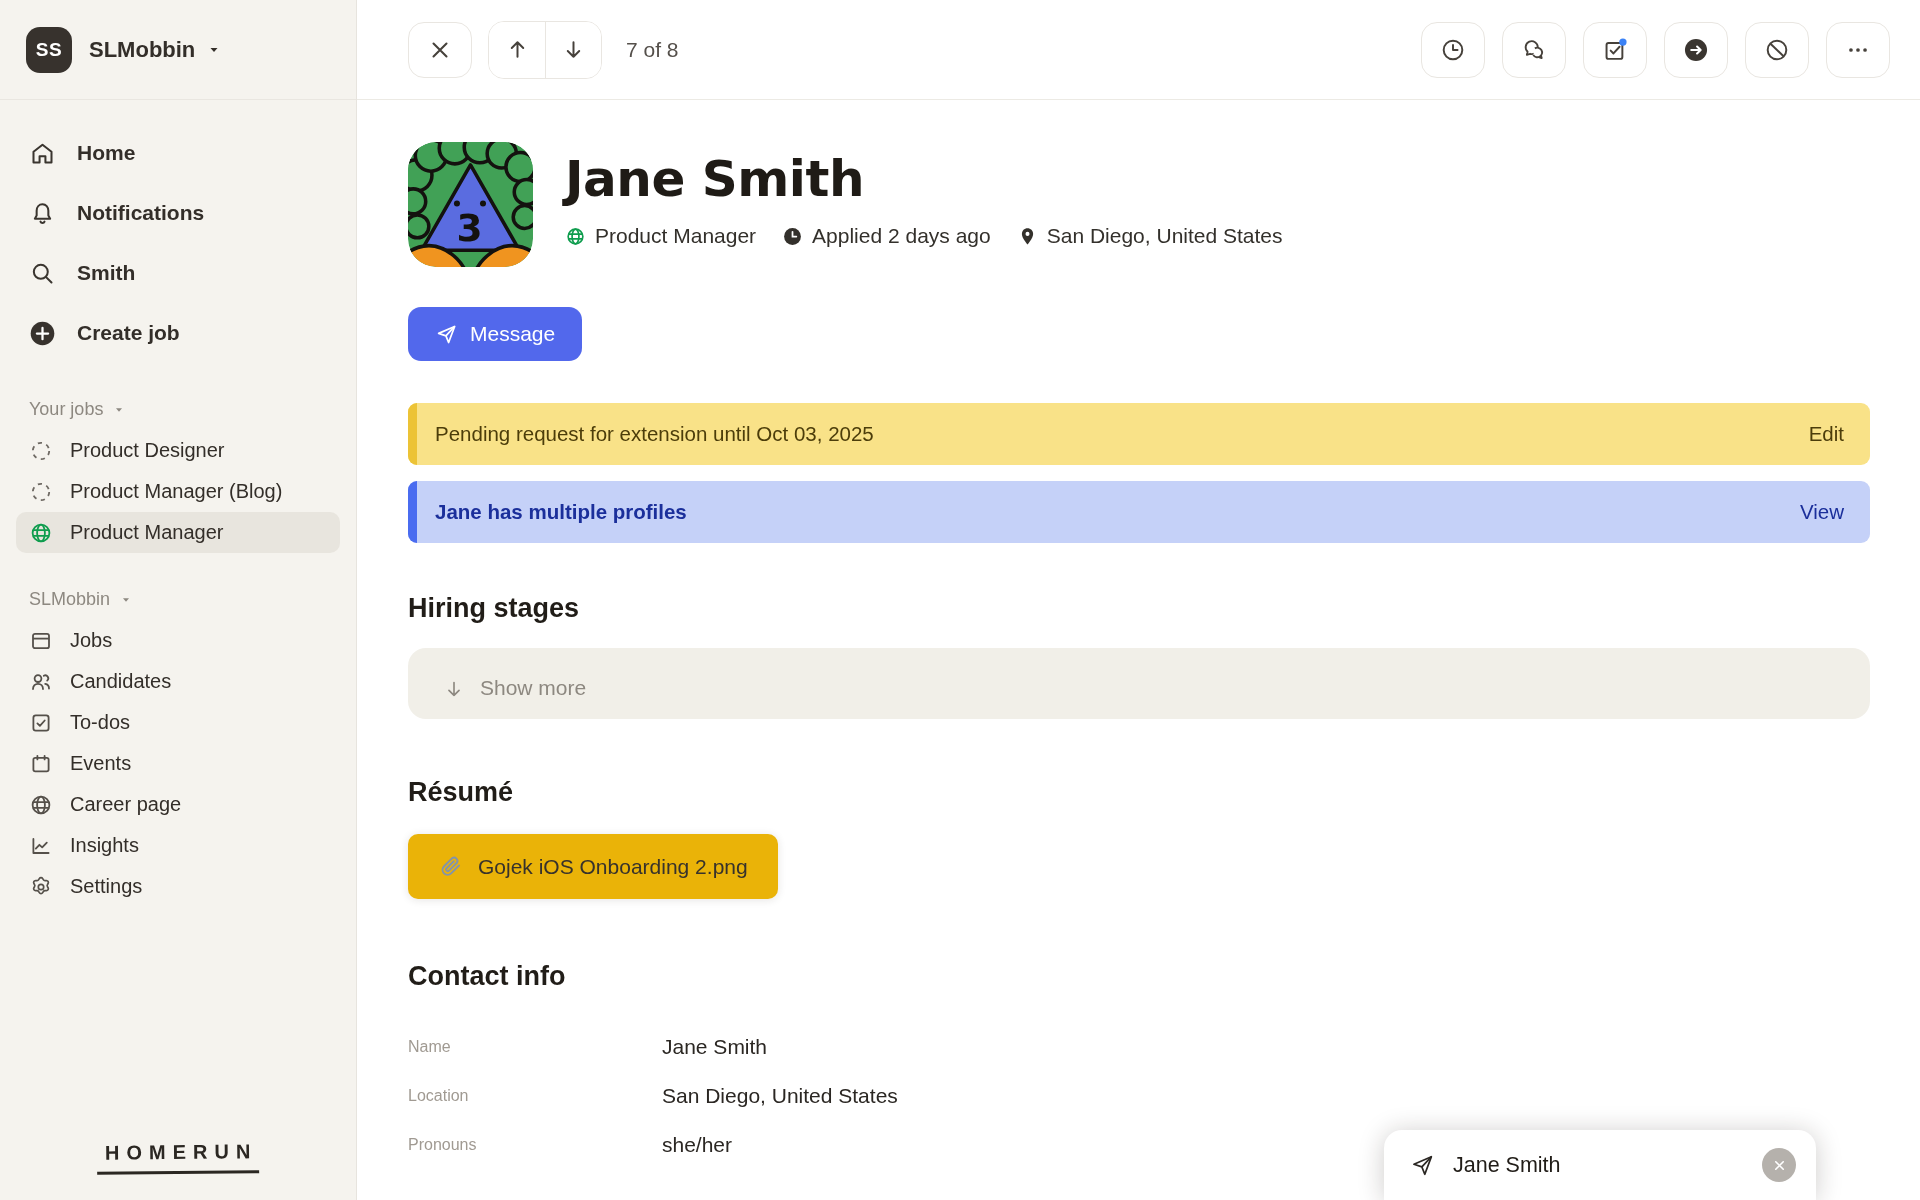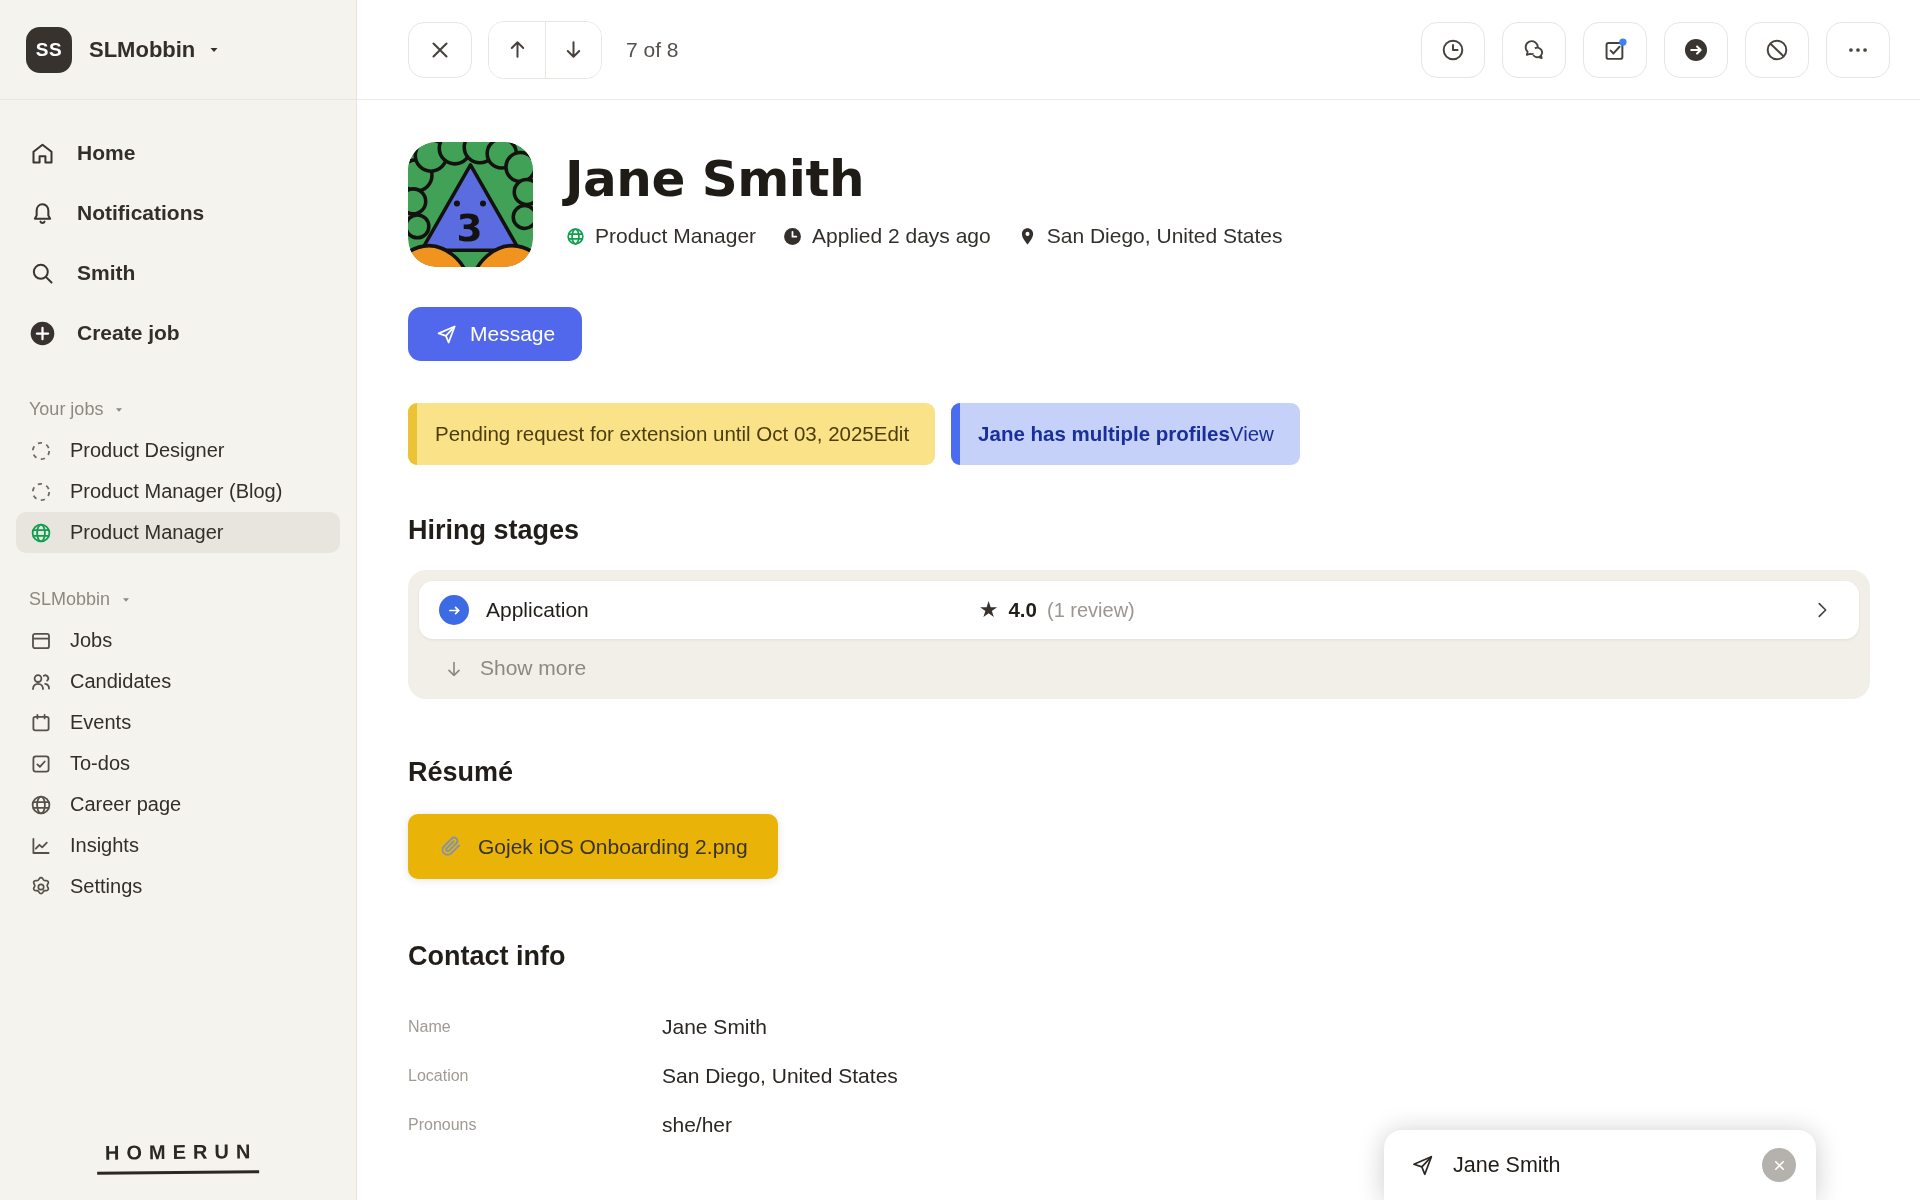--- a/index.html
+++ b/index.html
@@ -39,21 +39,21 @@
   .profile { display:flex; gap:32px; }
   .avatar { width:125px; height:125px; border-radius:28px; overflow:hidden; flex:none; }
   .p-name { font-size:50px; font-weight:800; letter-spacing:-.5px; color:#1f1b16; margin-top:8px; font-family:"DejaVu Sans","Liberation Sans",sans-serif; }
   .p-meta { display:flex; align-items:center; gap:26px; margin-top:16px; font-size:21px; color:#33302b; }
   .p-meta .mi { display:flex; align-items:center; gap:9px; }
   .p-meta svg { width:21px; height:21px; }
 
   .msg-btn { margin-top:40px; display:inline-flex; align-items:center; gap:12px; background:#5268ec; color:#fff; font-size:21px; padding:0 27px; height:54px; border-radius:13px; border:none; cursor:pointer; }
   .msg-btn svg { width:23px; height:23px; }
 
-  .banners { margin-top:42px; display:flex; flex-direction:row; gap:16px; }
+  .banners { margin-top:42px; display:flex; flex-direction:column; gap:16px; }
   .banner { height:62px; border-radius:9px; display:flex; align-items:center; padding:0 26px 0 27px; font-size:20.5px; position:relative; overflow:hidden; cursor:default; }
   .banner .stripe { position:absolute; left:0; top:0; bottom:0; width:9px; }
   .banner.yellow { background:#f9e288; color:#4c3d0a; }
   .banner.yellow .stripe { background:#ecc336; }
   .banner.blue { background:#c5d1f8; color:#1b2f9b; font-weight:600; }
   .banner.blue .stripe { background:#4a6cf0; }
   .banner .action { margin-left:auto; cursor:pointer; font-weight:400; }
   .banner.blue .action { font-weight:500; }
 
   .h2 { font-size:27px; font-weight:600; color:#211d18; }
@@ -197,35 +197,35 @@
           <circle cx="9" cy="8.6" r="3.4"></circle>
           <path d="M4 19 c0-3.2 2.2-5.2 5-5.2 s5 2 5 5.2"></path>
           <path d="M14.8 5.7 a3 3 0 0 1 3.4 4.9"></path>
           <path d="M16.2 13.9 c2.3.3 3.8 2 3.8 4.6"></path>
         </svg>
       </span>
     <span>Candidates</span>
   </div>
   <div class="sub-item">
     <span class="ic">
+        <svg viewBox="0 0 24 24" width="24" height="24" fill="none" stroke="currentColor" stroke-width="1.8" stroke-linecap="round" stroke-linejoin="round">
+          <rect x="4.4" y="4.4" width="15.2" height="15.2" rx="2.4"></rect>
+          <path d="M8.4 12.4 l2.5 2.5 l4.8 -5.4"></path>
+        </svg>
+      </span>
+    <span>To-dos</span>
+  </div>
+  <div class="sub-item">
+    <span class="ic">
         <svg viewBox="0 0 24 24" width="24" height="24" fill="none" stroke="currentColor" stroke-width="1.8" stroke-linecap="round">
           <rect x="4.4" y="5.8" width="15.2" height="13.6" rx="1.8"></rect>
           <path d="M8.4 3.8 V7.4 M15.6 3.8 V7.4"></path>
         </svg>
       </span>
     <span>Events</span>
-  </div>
-  <div class="sub-item">
-    <span class="ic">
-        <svg viewBox="0 0 24 24" width="24" height="24" fill="none" stroke="currentColor" stroke-width="1.8" stroke-linecap="round" stroke-linejoin="round">
-          <rect x="4.4" y="4.4" width="15.2" height="15.2" rx="2.4"></rect>
-          <path d="M8.4 12.4 l2.5 2.5 l4.8 -5.4"></path>
-        </svg>
-      </span>
-    <span>To-dos</span>
   </div>
   <div class="sub-item">
     <span class="ic">
         <svg viewBox="0 0 24 24" width="24" height="24" fill="none" stroke="currentColor" stroke-width="1.8">
           <circle cx="12" cy="12" r="8.4"></circle>
           <ellipse cx="12" cy="12" rx="3.9" ry="8.4"></ellipse>
           <path d="M4.1 9.2 H19.9 M4.1 14.8 H19.9"></path>
         </svg>
       </span>
     <span>Career page</span>
@@ -397,38 +397,20 @@
       <div class="banner blue">
         <span class="stripe"></span>
         <span>Jane has multiple profiles</span>
         <span class="action">View</span>
       </div>
     </div>
 
     <div class="hiring">
       <div class="h2">Hiring stages</div>
       <div class="stages-card">
-        <div class="stage-row">
-          <span class="stage-dot">
-            <svg viewBox="0 0 24 24" fill="none" stroke="#fff" stroke-width="2.4" stroke-linecap="round" stroke-linejoin="round">
-                <path d="M5.5 12 H18 M13.5 7.5 L18 12 L13.5 16.5"></path>
-              </svg>
-          </span>
-          <span class="stage-name">Application</span>
-          <span class="stage-rating">
-            <span class="star">★</span>
-            <span class="score">4.0</span>
-            <span class="reviews">(1 review)</span>
-          </span>
-          <span class="chevron">
-            <svg viewBox="0 0 24 24" width="22" height="22" fill="none" stroke="currentColor" stroke-width="1.8" stroke-linecap="round" stroke-linejoin="round">
-                <path d="M9 5 L16 12 L9 19"></path>
-              </svg>
-          </span>
-        </div>
         <div class="show-more">
           <svg viewBox="0 0 24 24" fill="none" stroke="#8d8880" stroke-width="1.8" stroke-linecap="round" stroke-linejoin="round">
               <path d="M12 5 V19 M6.5 13.5 L12 19 L17.5 13.5"></path>
             </svg>
           <span>Show more</span>
         </div>
       </div>
     </div>
 
     <div class="resume">

